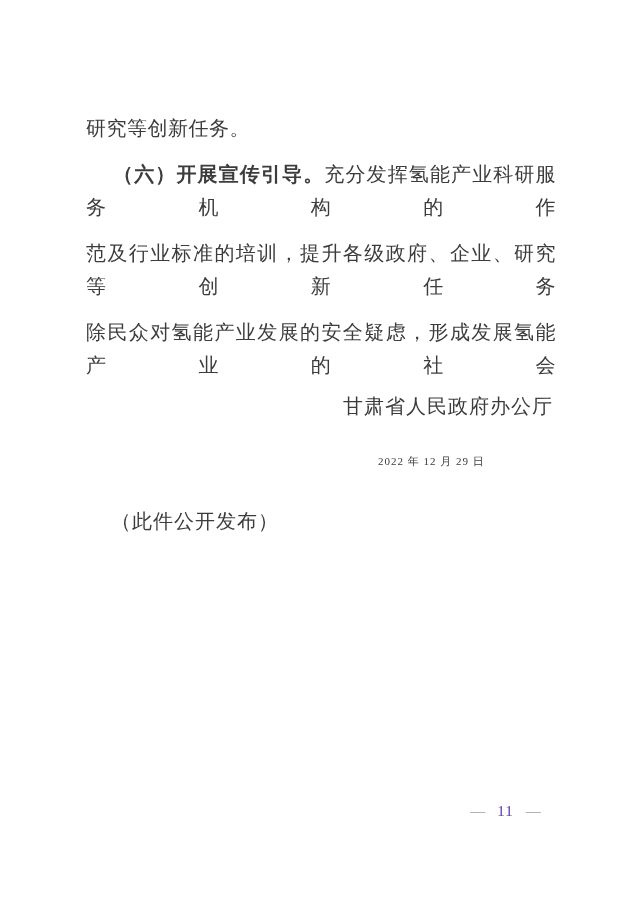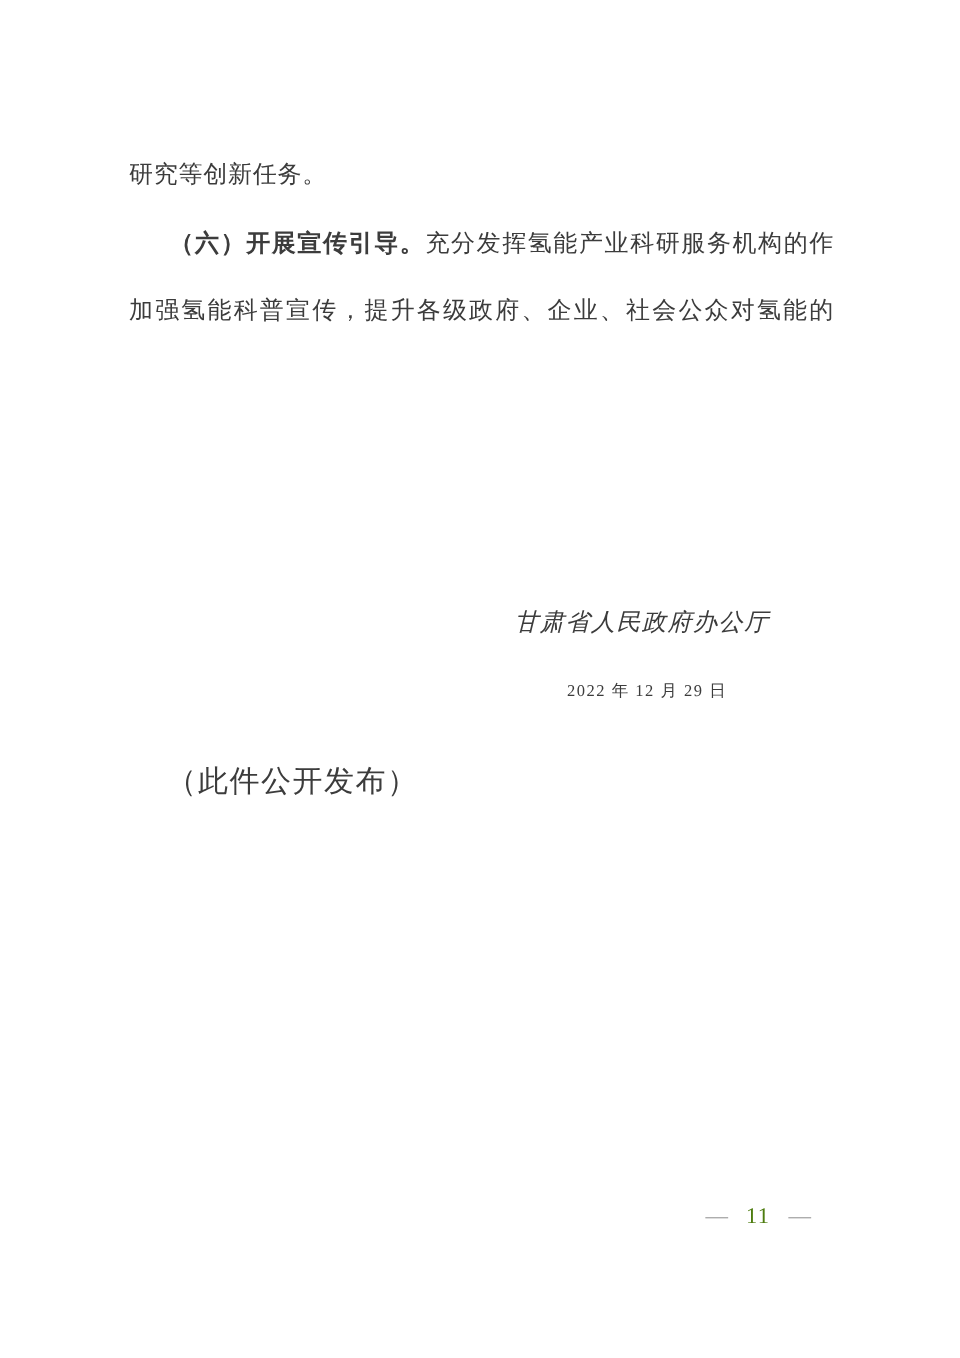--- a/index.html
+++ b/index.html
@@ -16,23 +16,23 @@
     position: relative;
     width: 640px;
     height: 905px;
     background: #ffffff;
     overflow: hidden;
     color: #3c3c3c;
   }
   .body-text {
     position: absolute;
     left: 86px;
-    top: 100px;
+    top: 112px;
     width: 470px;
-    font-size: 16px;
+    font-size: 20px;
     line-height: 33.5px;
     letter-spacing: 0.5px;
     font-family: Liberation Serif, serif;
   }
   .line {
     white-space: nowrap;
   }
   .line.justify {
     white-space: normal;
     text-align: justify;
@@ -41,25 +41,24 @@
   }
   .line.indent {
     text-indent: 27px;
   }
   .section-heading {
     font-weight: 700;
   }
   .signature-issuer {
     position: absolute;
     left: 343px;
-    top: 407px;
-    font-size: 16px;
+    top: 397px;
+    font-size: 20px;
     letter-spacing: 1px;
     line-height: 18px;
-    font-style: italic;
   }
   .signature-date {
     position: absolute;
     left: 378px;
     top: 452px;
     font-size: 11px;
     letter-spacing: 1px;
     line-height: 18px;
   }
   .publish-note {
@@ -79,37 +78,38 @@
     justify-content: center;
     align-items: center;
     gap: 12px;
     font-size: 15px;
     line-height: 18px;
   }
   .footer .dash {
     color: #9a9a9a;
   }
   .footer .page-number {
-    color: #4d7c0f;
+    color: #6d28d9;
     letter-spacing: 1px;
   }
 </style>
 </head>
 <body>
 
 <div class="page">
 
   <div class="body-text">
     <div class="line">研究等创新任务。</div>
 
     <div class="line justify indent">
       <span class="section-heading">（六）开展宣传引导。</span><span>充分发挥氢能产业科研服务机构的作</span>
     </div>
 
-    <div class="line justify">加强氢能科普宣传，提升各级政府、企业、社会公众对氢能的</div>
+    <div class="line justify">范及行业标准的培训，提升各级政府、企业、研究等创新任务</div>
+    <div class="line justify">除民众对氢能产业发展的安全疑虑，形成发展氢能产业的社会</div>
   </div>
 
   <div class="signature-issuer">甘肃省人民政府办公厅</div>
 
   <div class="signature-date">2022 年 12 月 29 日</div>
 
   <div class="publish-note">（此件公开发布）</div>
 
   <div class="footer">
     <span class="dash">—</span>

